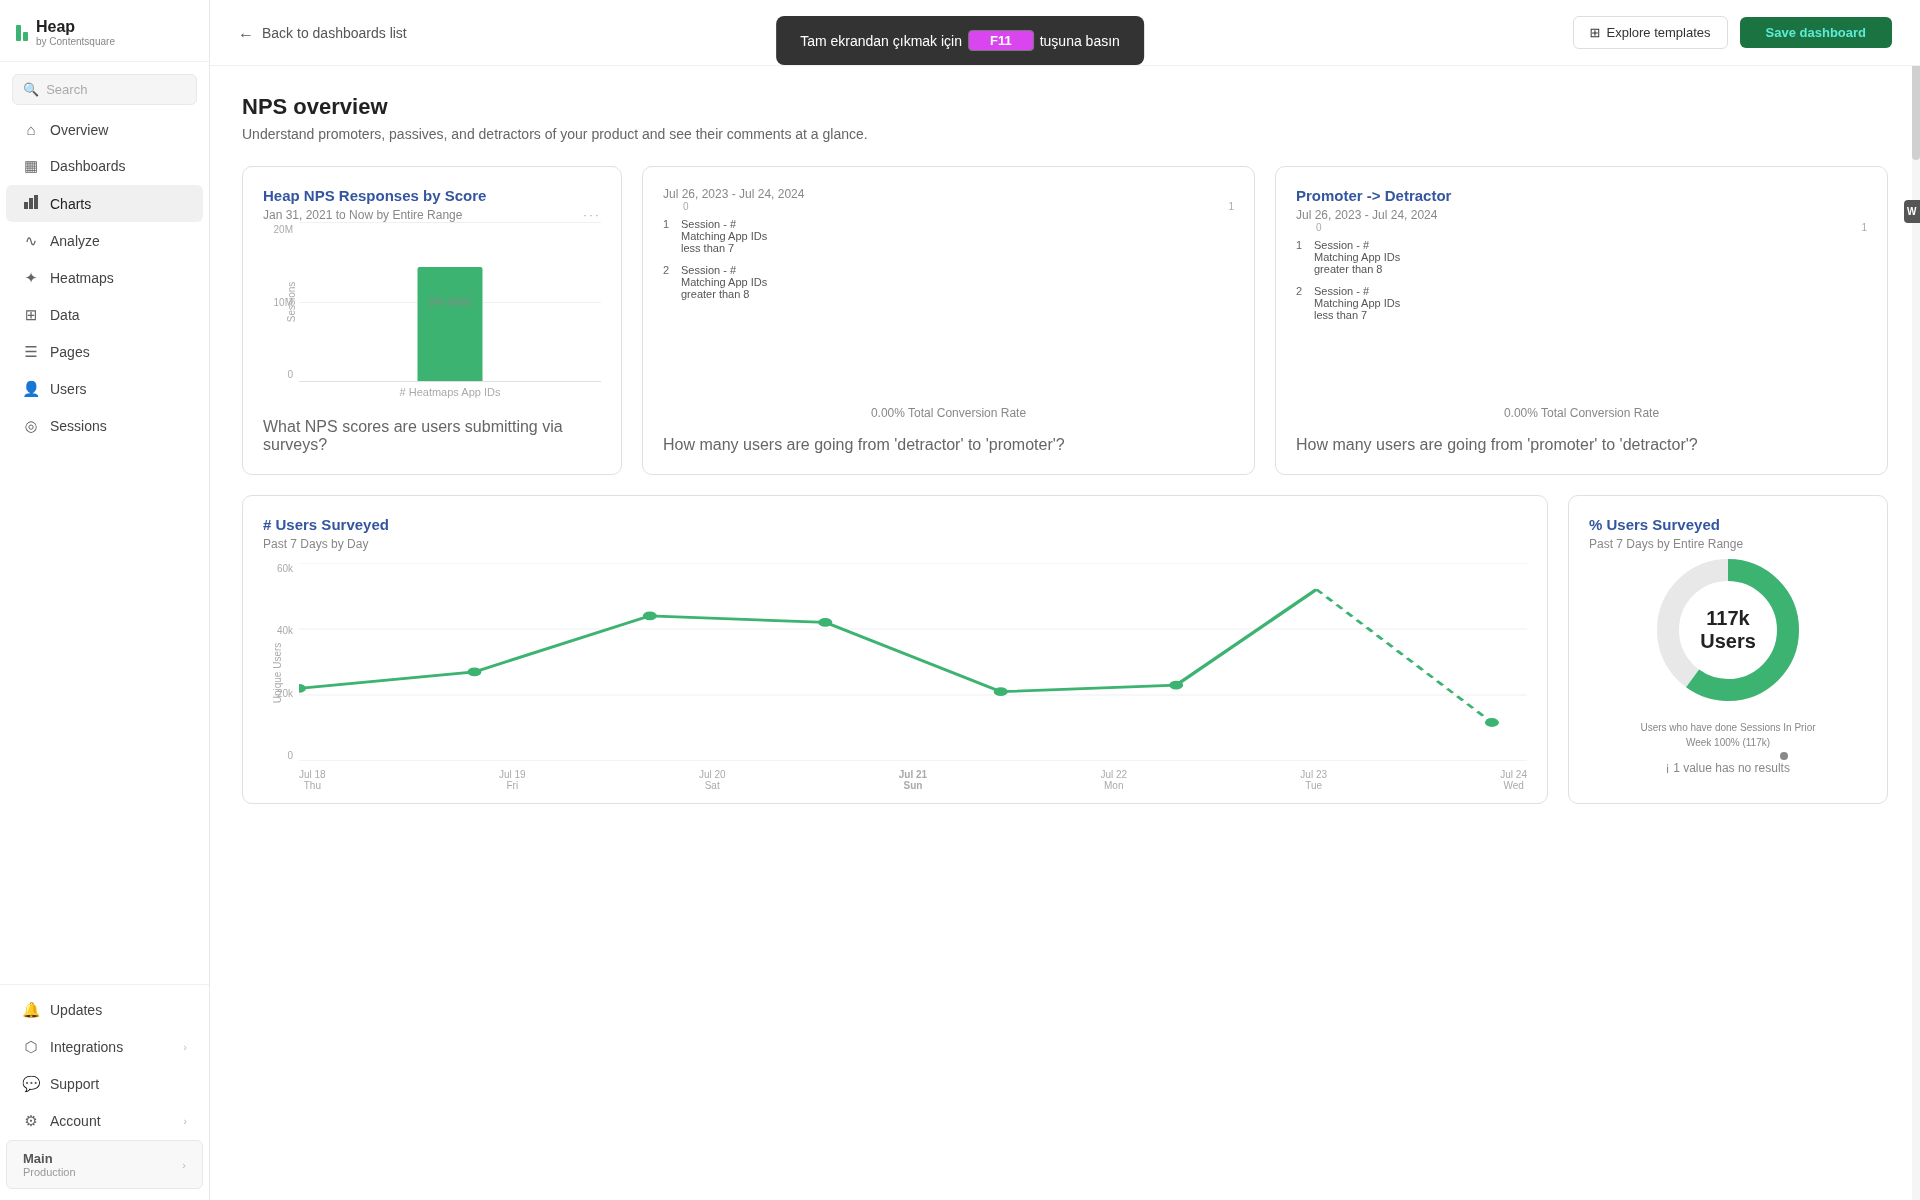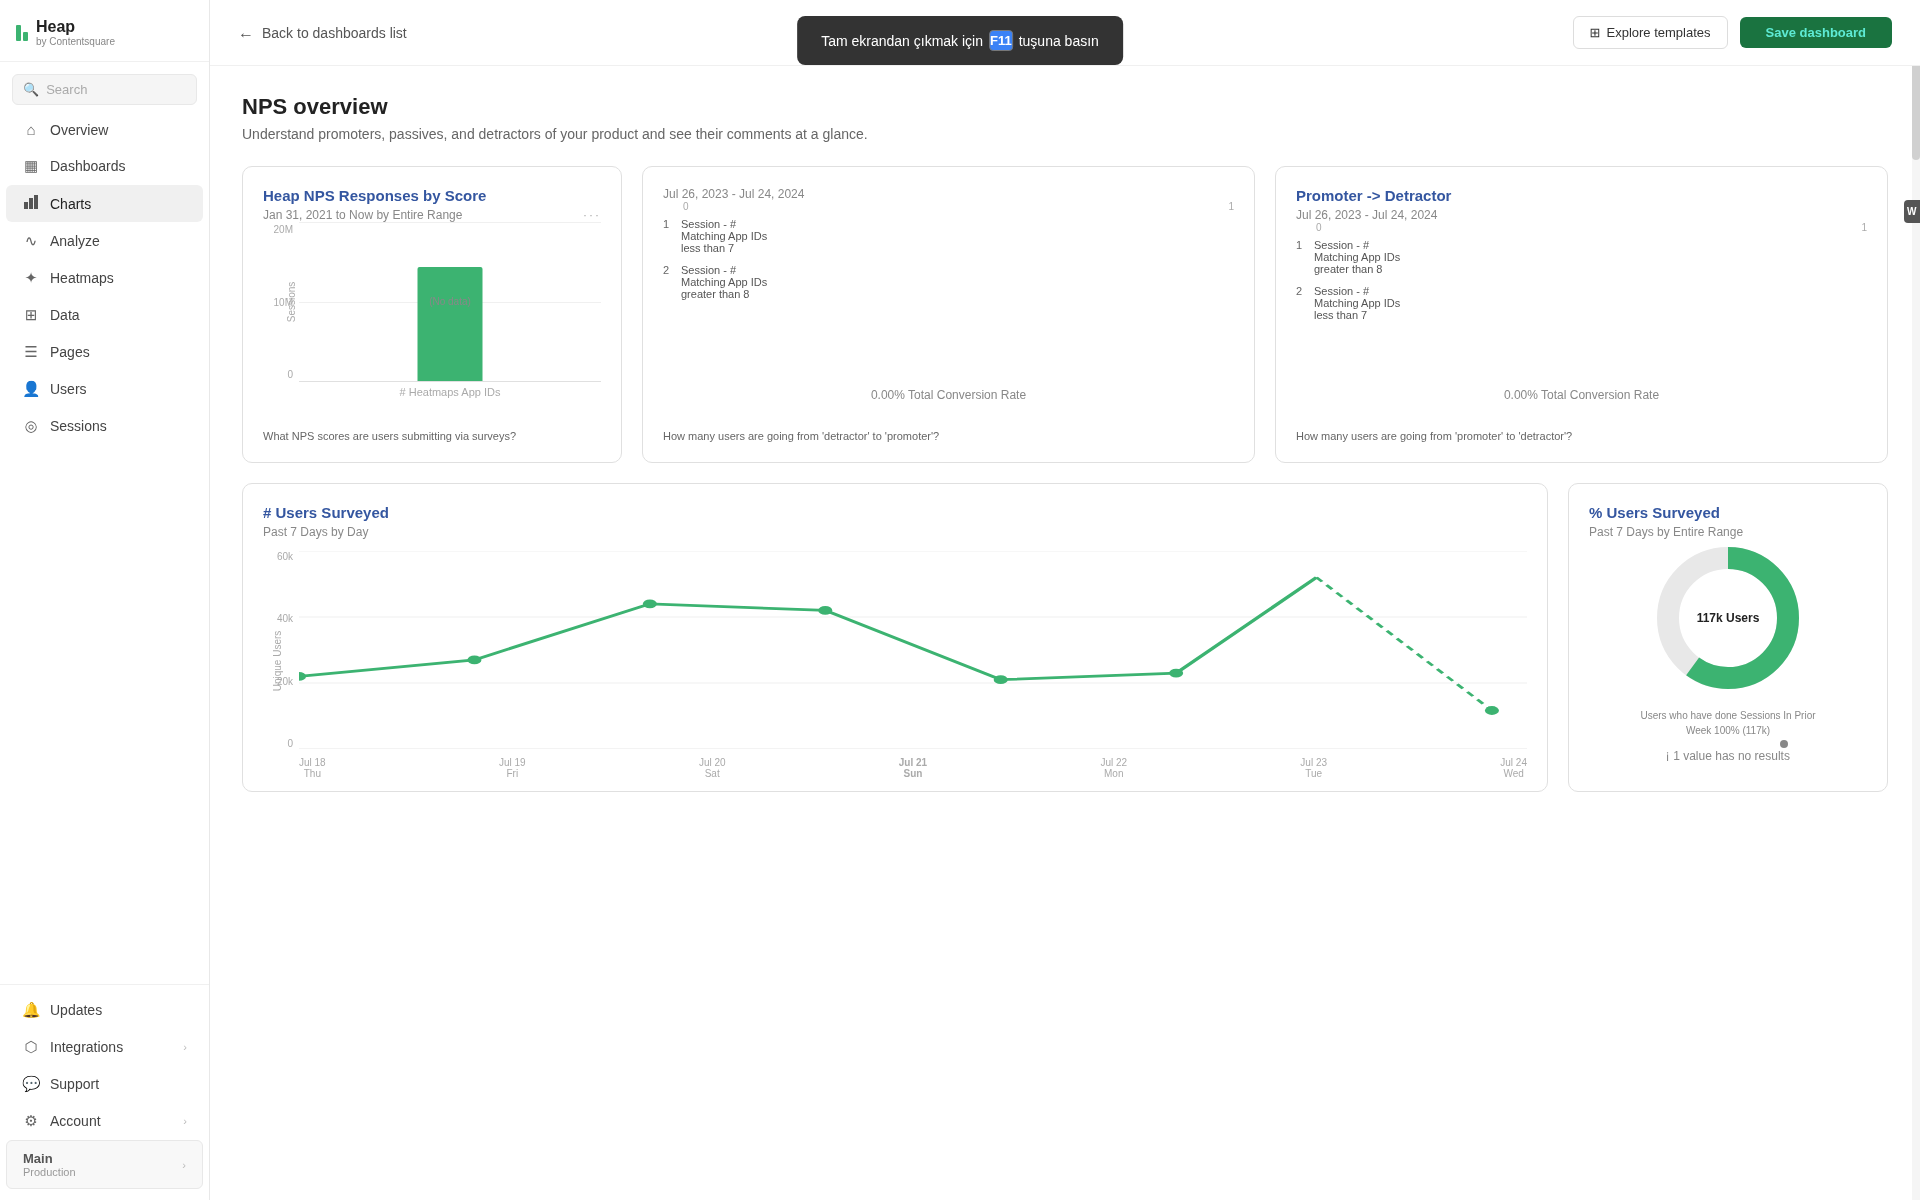--- a/index.html
+++ b/index.html
@@ -144,24 +144,24 @@
       color: #fff;
       padding: 14px 24px;
       border-radius: 8px;
       font-size: 14px;
       display: flex;
       align-items: center;
       gap: 6px;
       z-index: 100;
     }
     .f11-key {
-      background: #3b82f6;
+      background: #d946ef;
       border: 1px solid #777;
       border-radius: 4px;
-      padding: 2px 0;
+      padding: 2px 21px;
       font-size: 13px;
       font-weight: 600;
     }
 
     
     .page-content {
       padding: 28px 32px;
     }
     .page-title {
       font-size: 22px;
@@ -198,23 +198,23 @@
     }
     .card-subtitle {
       font-size: 12px;
       color: #888;
       display: flex;
       align-items: center;
       justify-content: space-between;
     }
     .card-dots { color: #aaa; cursor: pointer; letter-spacing: 2px; }
     .card-footer {
-      font-size: 11px;
+      font-size: 16px;
       color: #666;
-      margin-top: 28px;
+      margin-top: 16px;
     }
 
     
     .bar-chart-area {
       position: relative;
       height: 180px;
       display: flex;
       flex-direction: column;
     }
     .funnel-row {
@@ -240,21 +240,21 @@
       position: relative;
       height: 200px;
       justify-content: center;
     }
     .donut-center {
       position: absolute;
       top: 50%;
       left: 50%;
       transform: translate(-50%, -50%);
       text-align: center;
-      font-size: 12px;
+      font-size: 20px;
       font-weight: 700;
       color: #222;
     }
     .no-results {
       display: flex;
       align-items: center;
       gap: 4px;
       font-size: 12px;
       color: #888;
       margin-top: 4px;

